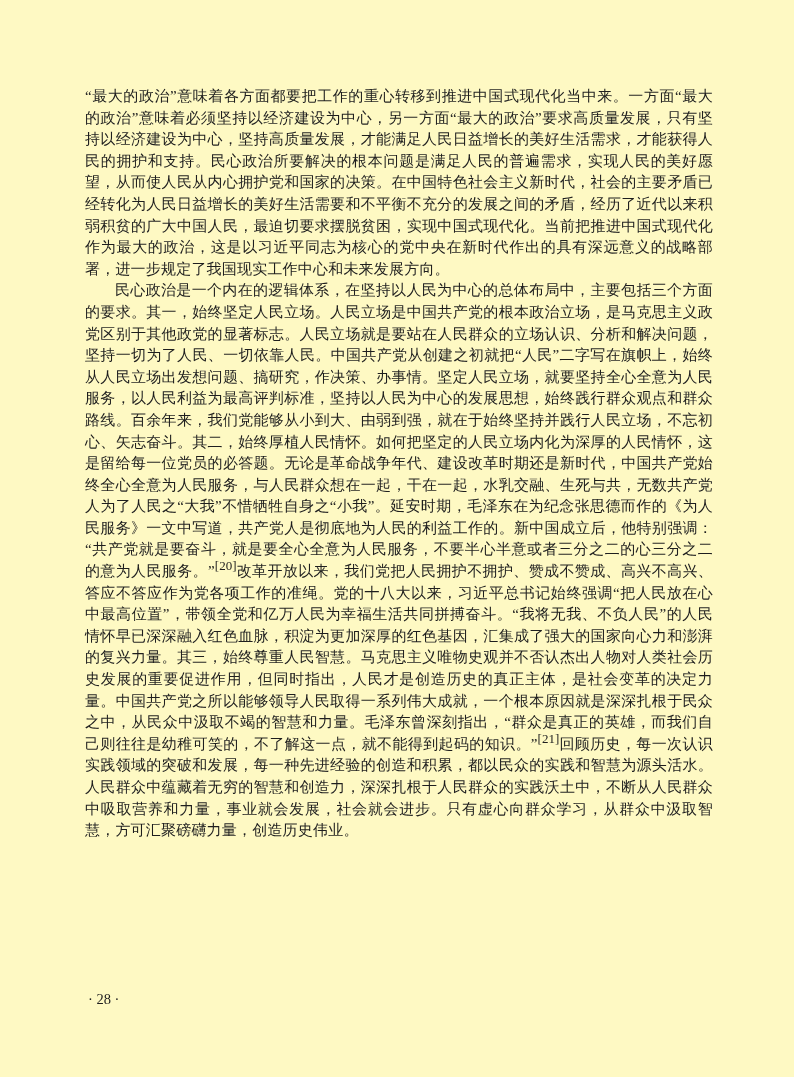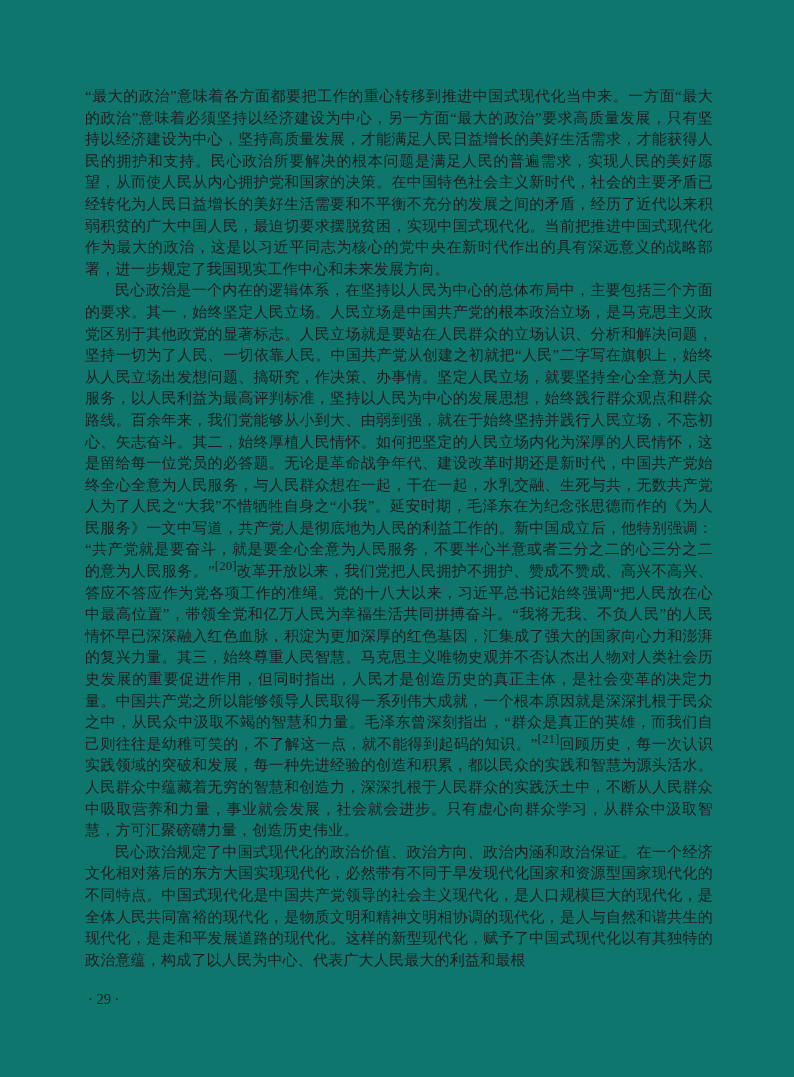--- a/index.html
+++ b/index.html
@@ -4,21 +4,21 @@
 <style>
   html, body {
     margin: 0;
     padding: 0;
     background: #ffffff;
   }
   .page {
     position: relative;
     width: 794px;
     height: 1077px;
-    background: #0f766e;
+    background: #fef9c3;
     overflow: hidden;
     font-family: "Liberation Serif", "DejaVu Serif", serif;
     color: #1e1e1e;
   }
   .text-block {
     position: absolute;
     left: 85px;
     top: 86px;
     width: 628px;
     font-size: 15px;
@@ -50,16 +50,15 @@
     color: #1e1e1e;
   }
 </style>
 </head>
 <body>
 
 <div class="page">
   <div class="text-block">
     <p class="para continued"><span>“最大的政治”意味着各方面都要把工作的重心转移到推进中国式现代化当中来。一方面“最大的政治”意味着必须坚持以经济建设为中心，另一方面“最大的政治”要求高质量发展，只有坚持以经济建设为中心，坚持高质量发展，才能满足人民日益增长的美好生活需求，才能获得人民的拥护和支持。民心政治所要解决的根本问题是满足人民的普遍需求，实现人民的美好愿望，从而使人民从内心拥护党和国家的决策。在中国特色社会主义新时代，社会的主要矛盾已经转化为人民日益增长的美好生活需要和不平衡不充分的发展之间的矛盾，经历了近代以来积弱积贫的广大中国人民，最迫切要求摆脱贫困，实现中国式现代化。当前把推进中国式现代化作为最大的政治，这是以习近平同志为核心的党中央在新时代作出的具有深远意义的战略部署，进一步规定了我国现实工作中心和未来发展方向。</span></p>
     <p class="para"><span>民心政治是一个内在的逻辑体系，在坚持以人民为中心的总体布局中，主要包括三个方面的要求。其一，始终坚定人民立场。人民立场是中国共产党的根本政治立场，是马克思主义政党区别于其他政党的显著标志。人民立场就是要站在人民群众的立场认识、分析和解决问题，坚持一切为了人民、一切依靠人民。中国共产党从创建之初就把“人民”二字写在旗帜上，始终从人民立场出发想问题、搞研究，作决策、办事情。坚定人民立场，就要坚持全心全意为人民服务，以人民利益为最高评判标准，坚持以人民为中心的发展思想，始终践行群众观点和群众路线。百余年来，我们党能够从小到大、由弱到强，就在于始终坚持并践行人民立场，不忘初心、矢志奋斗。其二，始终厚植人民情怀。如何把坚定的人民立场内化为深厚的人民情怀，这是留给每一位党员的必答题。无论是革命战争年代、建设改革时期还是新时代，中国共产党始终全心全意为人民服务，与人民群众想在一起，干在一起，水乳交融、生死与共，无数共产党人为了人民之“大我”不惜牺牲自身之“小我”。延安时期，毛泽东在为纪念张思德而作的《为人民服务》一文中写道，共产党人是彻底地为人民的利益工作的。新中国成立后，他特别强调：“共产党就是要奋斗，就是要全心全意为人民服务，不要半心半意或者三分之二的心三分之二的意为人民服务。”</span><sup class="ref">[20]</sup><span>改革开放以来，我们党把人民拥护不拥护、赞成不赞成、高兴不高兴、答应不答应作为党各项工作的准绳。党的十八大以来，习近平总书记始终强调“把人民放在心中最高位置”，带领全党和亿万人民为幸福生活共同拼搏奋斗。“我将无我、不负人民”的人民情怀早已深深融入红色血脉，积淀为更加深厚的红色基因，汇集成了强大的国家向心力和澎湃的复兴力量。其三，始终尊重人民智慧。马克思主义唯物史观并不否认杰出人物对人类社会历史发展的重要促进作用，但同时指出，人民才是创造历史的真正主体，是社会变革的决定力量。中国共产党之所以能够领导人民取得一系列伟大成就，一个根本原因就是深深扎根于民众之中，从民众中汲取不竭的智慧和力量。毛泽东曾深刻指出，“群众是真正的英雄，而我们自己则往往是幼稚可笑的，不了解这一点，就不能得到起码的知识。”</span><sup class="ref">[21]</sup><span>回顾历史，每一次认识实践领域的突破和发展，每一种先进经验的创造和积累，都以民众的实践和智慧为源头活水。人民群众中蕴藏着无穷的智慧和创造力，深深扎根于人民群众的实践沃土中，不断从人民群众中吸取营养和力量，事业就会发展，社会就会进步。只有虚心向群众学习，从群众中汲取智慧，方可汇聚磅礴力量，创造历史伟业。</span></p>
-    <p class="para"><span>民心政治规定了中国式现代化的政治价值、政治方向、政治内涵和政治保证。在一个经济文化相对落后的东方大国实现现代化，必然带有不同于早发现代化国家和资源型国家现代化的不同特点。中国式现代化是中国共产党领导的社会主义现代化，是人口规模巨大的现代化，是全体人民共同富裕的现代化，是物质文明和精神文明相协调的现代化，是人与自然和谐共生的现代化，是走和平发展道路的现代化。这样的新型现代化，赋予了中国式现代化以有其独特的政治意蕴，构成了以人民为中心、代表广大人民最大的利益和最根</span></p>
   </div>
-  <div class="page-number">· 29 ·</div>
+  <div class="page-number">· 28 ·</div>
 </div>
 
 </body></html>

